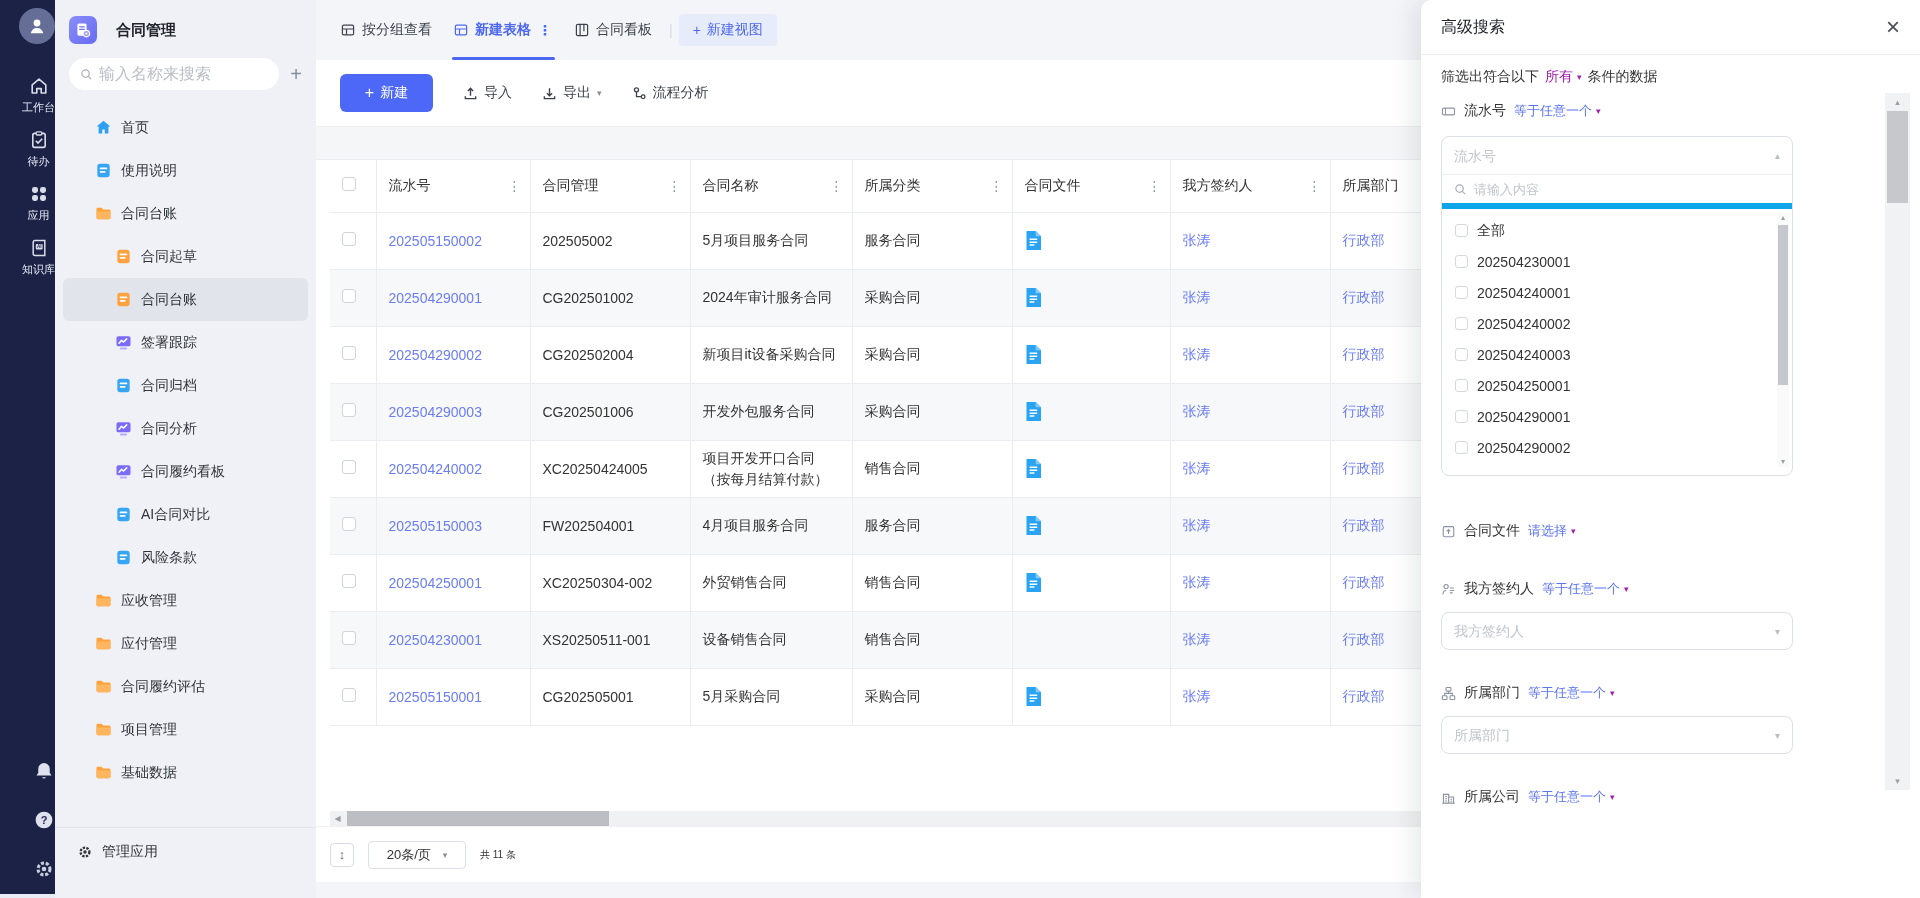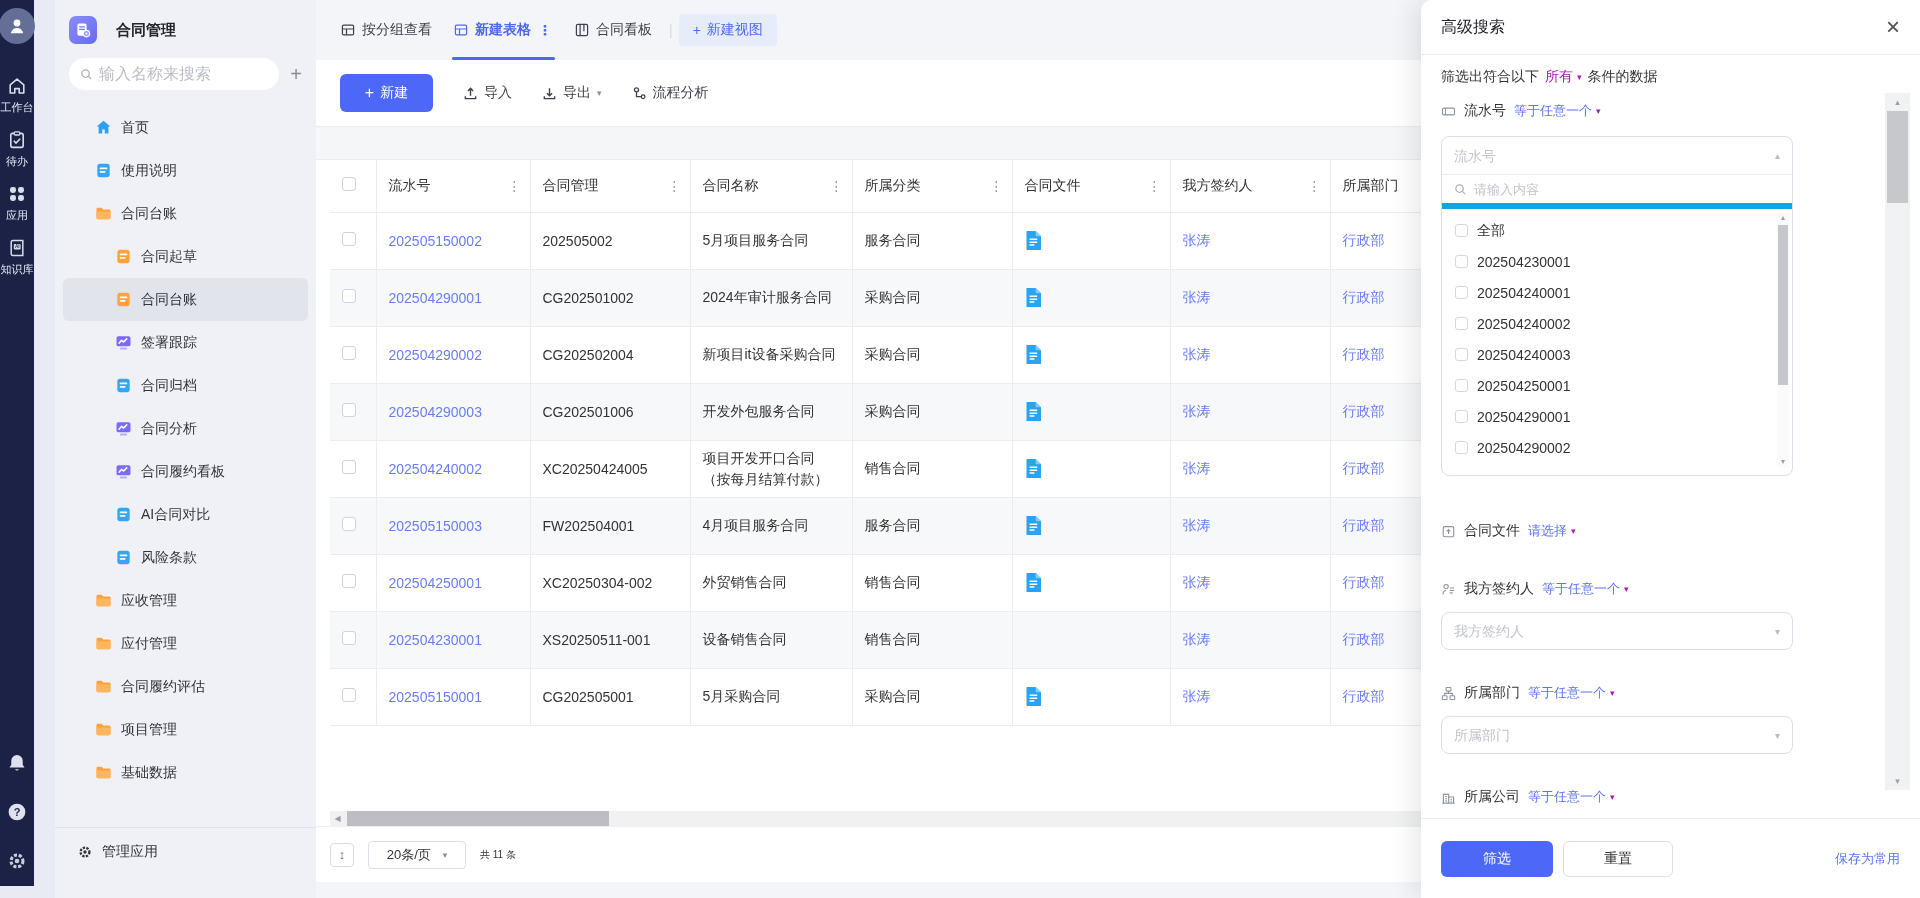--- a/index.html
+++ b/index.html
@@ -1,21 +1,21 @@
 <!DOCTYPE html>
 <html><head>
 <meta charset="utf-8">
 <style>
 *{margin:0;padding:0;box-sizing:border-box;font-family:"Liberation Sans","DejaVu Sans",sans-serif}
 html,body{width:1920px;height:898px;overflow:hidden}
 body{position:relative;background:#e9ebf4;font-size:14px;color:#333}
 svg{display:block}
 
 
-.rail{position:absolute;left:0;top:0;bottom:12px;width:34px;background:#1b2246;display:flex;flex-direction:column;align-items:center;z-index:3}
+.rail{position:absolute;left:0;top:0;bottom:4px;width:55px;background:#1b2246;display:flex;flex-direction:column;align-items:flex-end;z-index:3}
 .avatar{width:36px;height:36px;border-radius:50%;background:#656e96;margin-top:8px;display:flex;align-items:center;justify-content:center;cursor:pointer}
 .avatar svg{width:22px;height:22px}
 .rail-items{margin-top:32px;display:flex;flex-direction:column;gap:15px}
 .rail-item{display:flex;flex-direction:column;align-items:center;gap:4px;cursor:pointer}
 .rail-item svg{width:20px;height:20px}
 .rail-item .rlabel{font-size:11px;color:#e6e9f4;white-space:nowrap}
 .rail-bottom{margin-top:auto;margin-bottom:14px;display:flex;flex-direction:column;gap:27px;align-items:center}
 .rail-bottom .ric{cursor:pointer}
 .rail-bottom svg{width:22px;height:22px}
 
@@ -768,18 +768,13 @@
     </div>
   </div>
 
   <div class="dw-scroll">
     <span class="sarrow">▴</span>
     <span class="dw-thumb"></span>
     <span class="dw-sp"></span>
     <span class="sarrow">▾</span>
   </div>
 
-  <div class="dw-foot">
-    <button class="btn-filter">筛选</button>
-    <button class="btn-reset">重置</button>
-    <span class="save-link">保存为常用</span>
-  </div>
 </div>
 
 </body></html>

